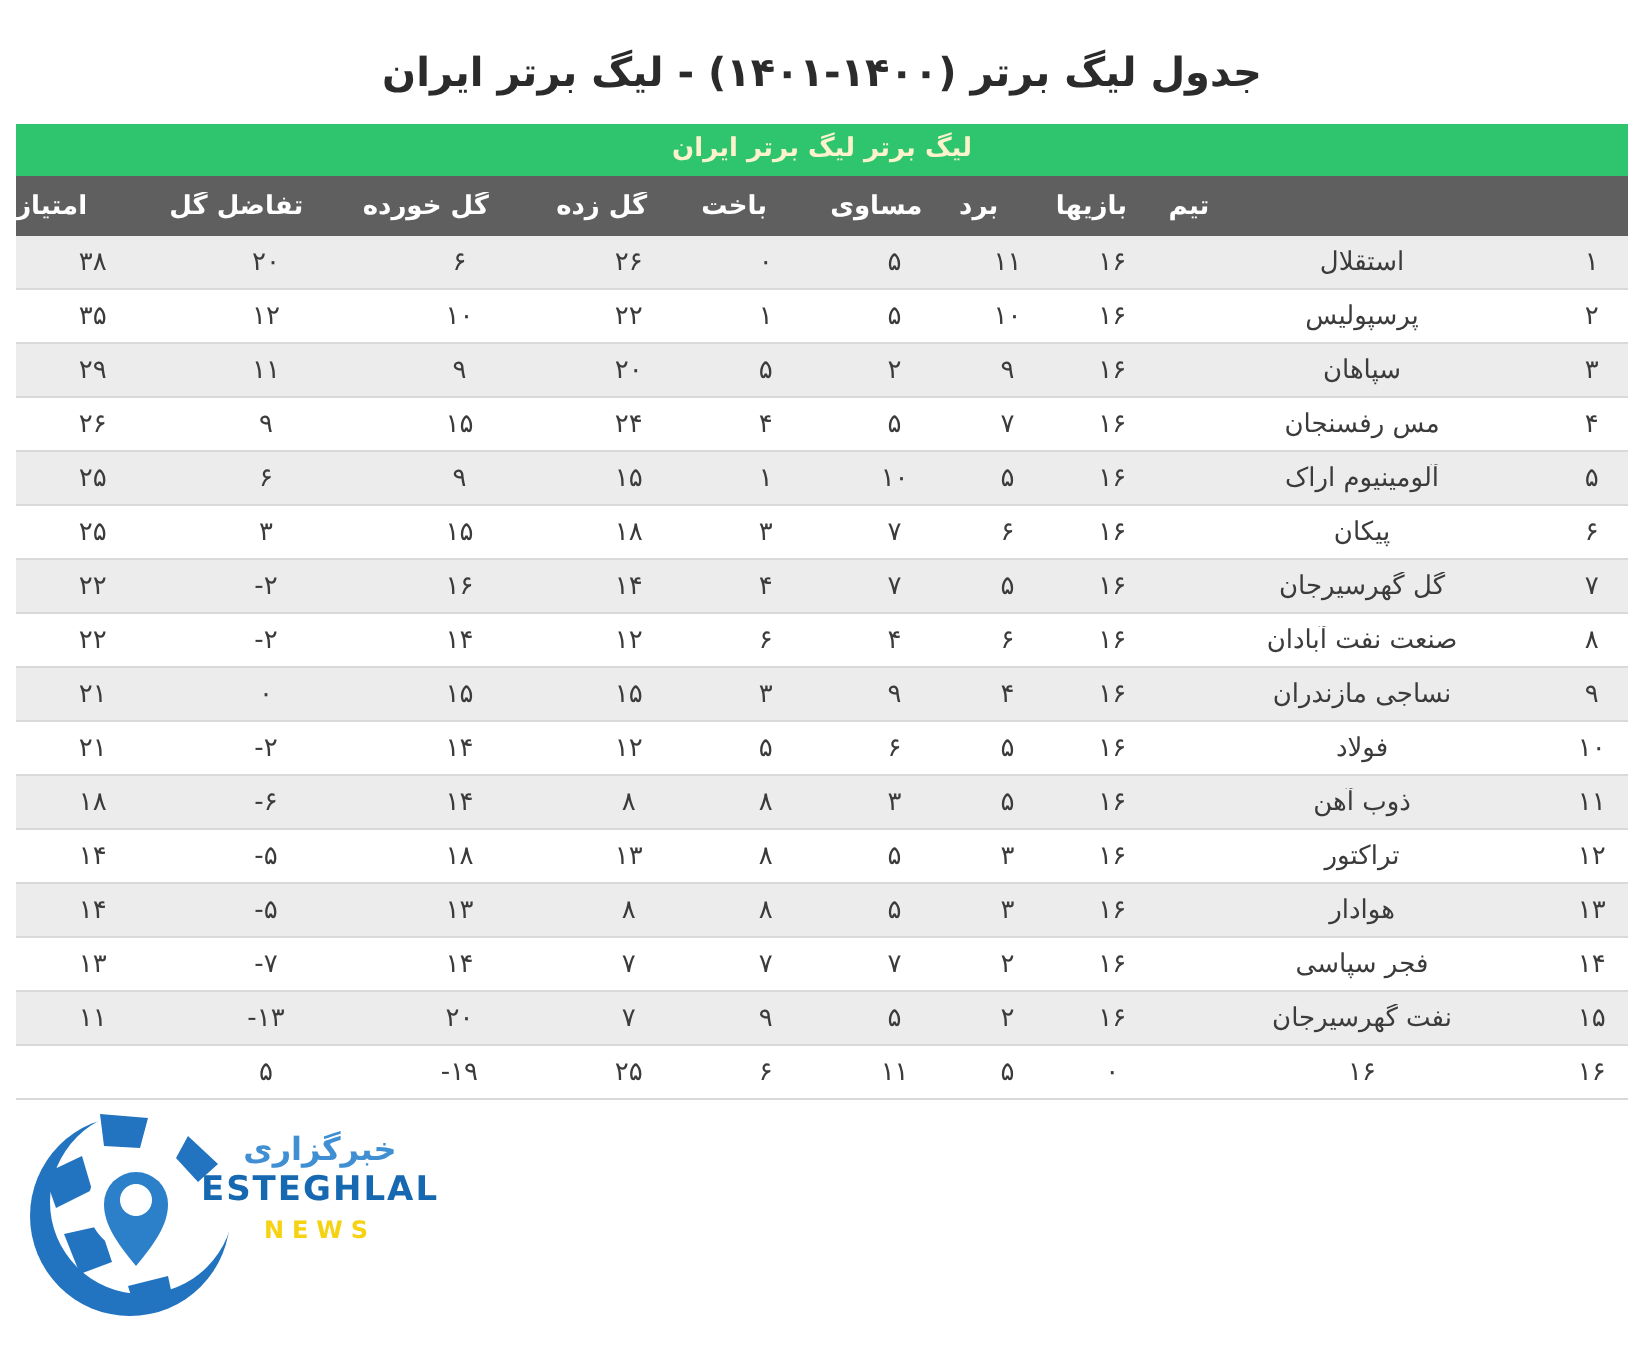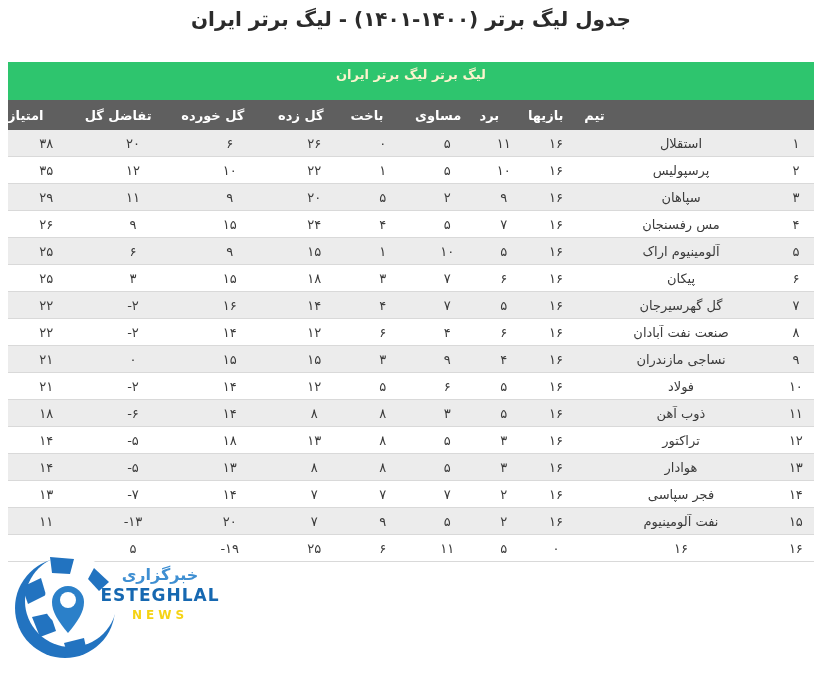--- a/index.html
+++ b/index.html
@@ -8,24 +8,24 @@
     --logo-blue:#2273c0; --logo-blue-dark:#1668b1; --logo-blue-light:#3f8fd2; --logo-yellow:#f5d313;
   }
   *{box-sizing:border-box;margin:0;padding:0;}
   html,body{background:#ffffff;}
   body{
     width:822px;height:677px;overflow:hidden;position:relative;
     font-family:"DejaVu Sans",sans-serif;color:var(--body-text);
   }
   .page-title{
     direction:rtl;text-align:center;font-size:20px;font-weight:bold;color:var(--title-text);
-    padding-top:7px;height:62px;letter-spacing:0;border-radius:17px;
+    padding-top:24px;height:62px;letter-spacing:0;border-radius:17px;
   }
   .banner{
-    margin:0 8px;height:38px;line-height:26px;background:var(--banner-green);
+    margin:0 8px;height:26px;line-height:26px;background:var(--banner-green);
     color:var(--banner-text);text-align:center;font-size:13px;font-weight:bold;direction:rtl;
   }
   .league-table{margin:0 8px;}
   .grid{
     display:grid;direction:rtl;
     grid-template-columns:4.5% 24% 7% 6% 8% 8% 9% 12% 12% 9.5%;
     align-items:center;
   }
   .thead{background:var(--header-bg);color:var(--header-text);height:30px;font-size:13px;font-weight:bold;}
   .thead .cell{text-align:left;}
@@ -227,21 +227,21 @@
     <div class="cell num">۲</div>
     <div class="cell num">۷</div>
     <div class="cell num">۷</div>
     <div class="cell num">۷</div>
     <div class="cell num">۱۴</div>
     <div class="cell num">-۷</div>
     <div class="cell num">۱۳</div>
   </div>
       <div class="grid row alt">
     <div class="cell num">۱۵</div>
-    <div class="cell team">نفت آلومینیوم</div>
+    <div class="cell team">نفت گهرسیرجان</div>
     <div class="cell num">۱۶</div>
     <div class="cell num">۲</div>
     <div class="cell num">۵</div>
     <div class="cell num">۹</div>
     <div class="cell num">۷</div>
     <div class="cell num">۲۰</div>
     <div class="cell num">-۱۳</div>
     <div class="cell num">۱۱</div>
   </div>
       <div class="grid row">

